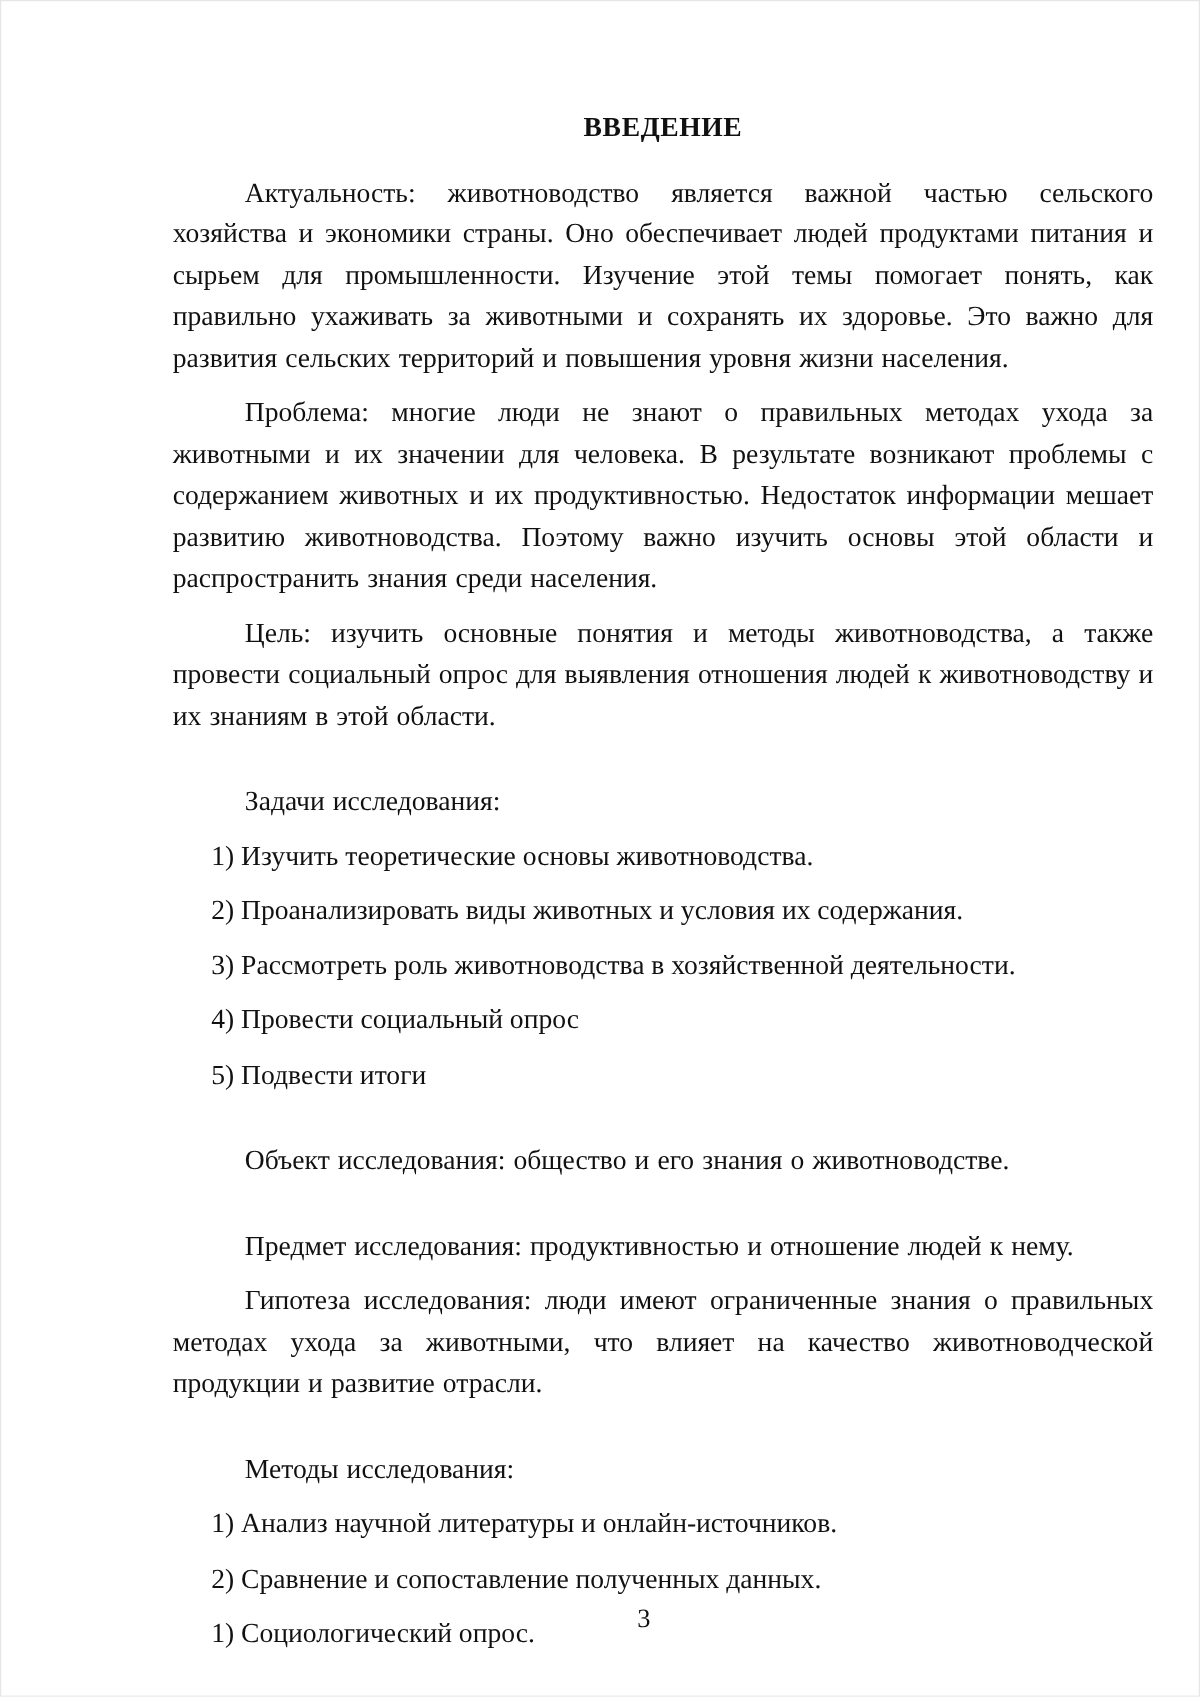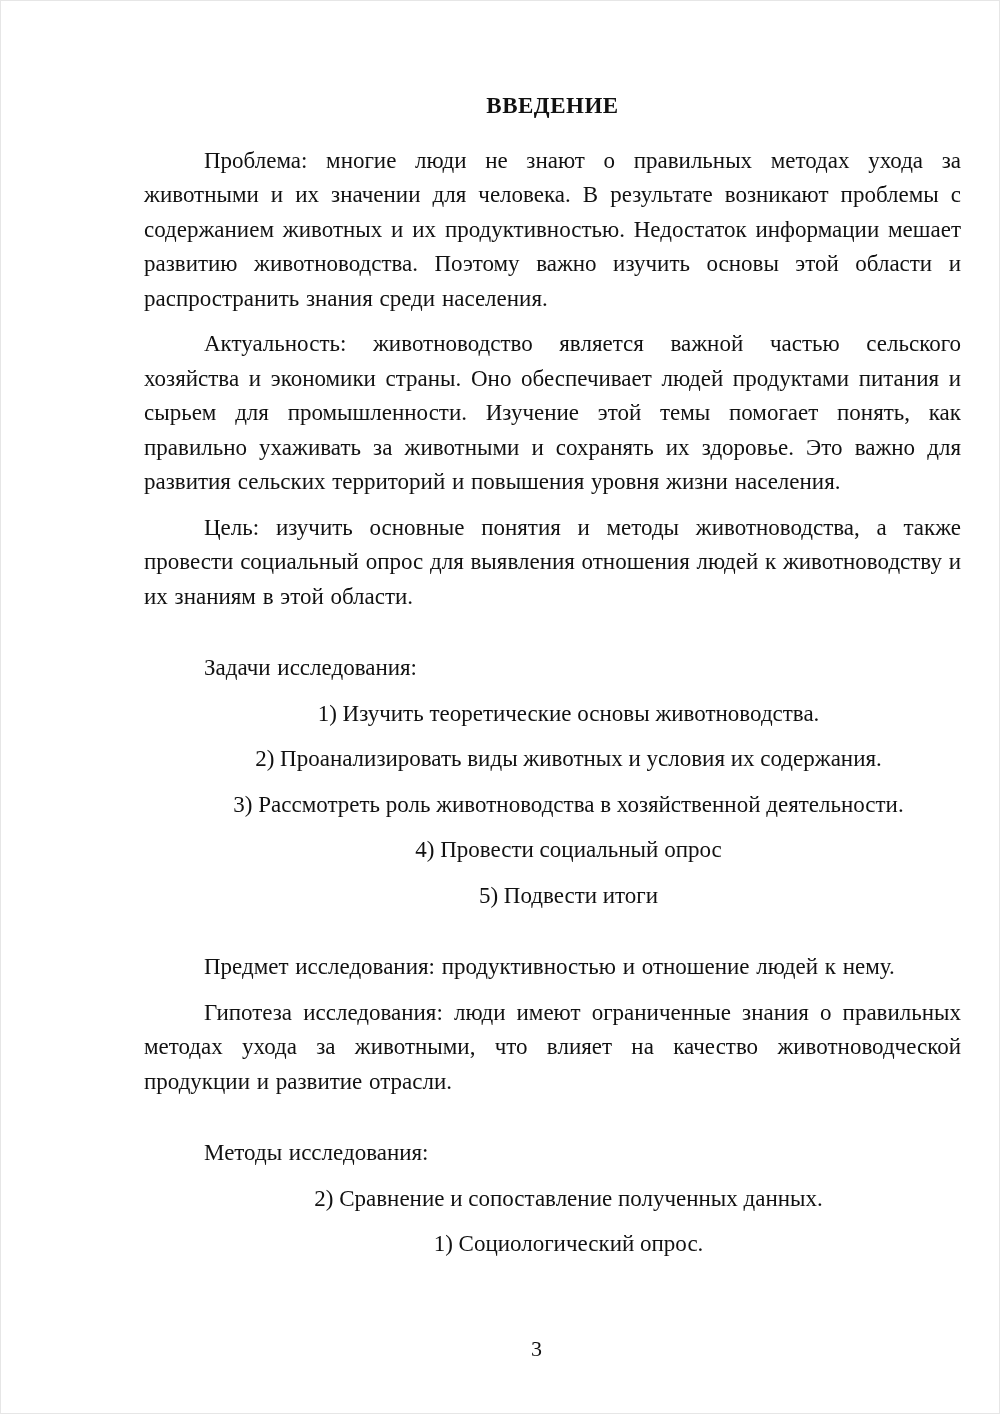--- a/index.html
+++ b/index.html
@@ -34,64 +34,66 @@
     text-align: justify;
     word-spacing: 1px;
   }
   .para.no-justify {
     text-align: left;
     margin-top: 37px;
   }
   .list-item {
     margin: 0 0 11px 32px;
     text-indent: 0;
-    text-align: center;
+    text-align: left;
   }
   .page-number {
     position: absolute;
     bottom: 48px;
     left: 143px;
     right: 70px;
     text-align: center;
     font-size: 22px;
     color: #111111;
   }
 </style>
 </head>
 <body>
 
 <div class="page">
 
   <h1 class="doc-title">ВВЕДЕНИЕ</h1>
 
+  <p class="para">Актуальность: животноводство является важной частью сельского хозяйства и экономики страны. Оно обеспечивает людей продуктами питания и сырьем для промышленности. Изучение этой темы помогает понять, как правильно ухаживать за животными и сохранять их здоровье. Это важно для развития сельских территорий и повышения уровня жизни населения.</p>
+
   <p class="para">Проблема: многие люди не знают о правильных методах ухода за животными и их значении для человека. В результате возникают проблемы с содержанием животных и их продуктивностью. Недостаток информации мешает развитию животноводства. Поэтому важно изучить основы этой области и распространить знания среди населения.</p>
-
-  <p class="para">Актуальность: животноводство является важной частью сельского хозяйства и экономики страны. Оно обеспечивает людей продуктами питания и сырьем для промышленности. Изучение этой темы помогает понять, как правильно ухаживать за животными и сохранять их здоровье. Это важно для развития сельских территорий и повышения уровня жизни населения.</p>
 
   <p class="para">Цель: изучить основные понятия и методы животноводства, а также провести социальный опрос для выявления отношения людей к животноводству и их знаниям в этой области.</p>
 
   <p class="para no-justify">Задачи исследования:</p>
 
   <p class="list-item">1) Изучить теоретические основы животноводства.</p>
 
   <p class="list-item">2) Проанализировать виды животных и условия их содержания.</p>
 
   <p class="list-item">3) Рассмотреть роль животноводства в хозяйственной деятельности.</p>
 
   <p class="list-item">4) Провести социальный опрос</p>
 
   <p class="list-item">5) Подвести итоги</p>
 
+  <p class="para no-justify">Объект исследования: общество и его знания о животноводстве.</p>
 
   <p class="para no-justify">Предмет исследования: продуктивностью и отношение людей к нему.</p>
 
   <p class="para">Гипотеза исследования: люди имеют ограниченные знания о правильных методах ухода за животными, что влияет на качество животноводческой продукции и развитие отрасли.</p>
 
   <p class="para no-justify">Методы исследования:</p>
 
+  <p class="list-item">1) Анализ научной литературы и онлайн-источников.</p>
 
   <p class="list-item">2) Сравнение и сопоставление полученных данных.</p>
 
   <p class="list-item">1) Социологический опрос.</p>
 
   <div class="page-number">3</div>
 
 </div>
 
 </body></html>

